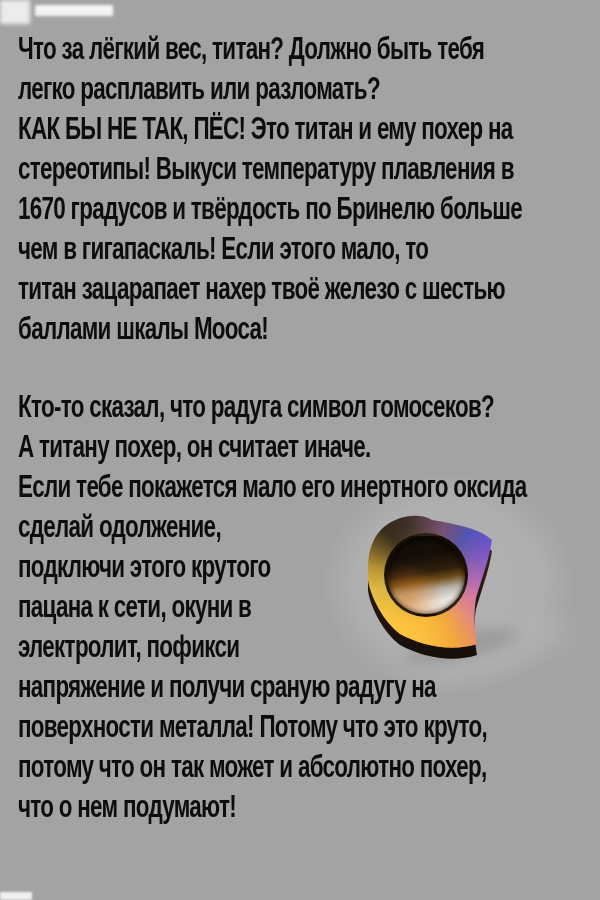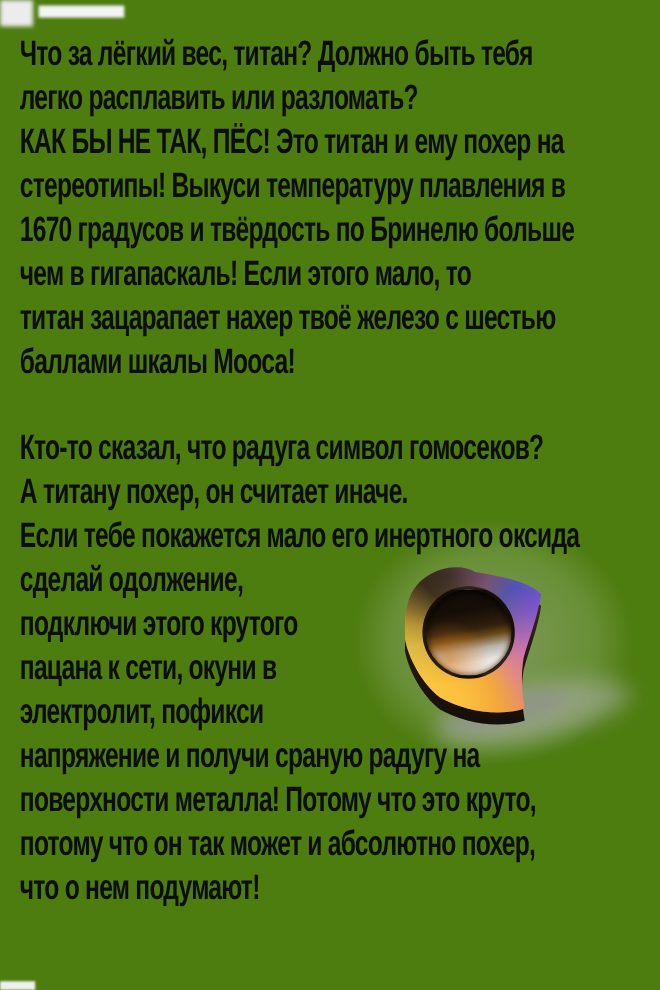--- a/index.html
+++ b/index.html
@@ -1,20 +1,20 @@
 <!DOCTYPE html>
 <html><head>
 <meta charset="utf-8">
 <style>
   html, body { margin: 0; padding: 0; background: #ffffff; }
   .page {
     position: relative;
     width: 600px;
     height: 900px;
-    background: #4d7c0f;
+    background: #a3a3a3;
     overflow: hidden;
     font-family: "Liberation Sans", "DejaVu Sans", sans-serif;
   }
 
   
   .artifact { position: absolute; z-index: 1; }
   .artifact-tl  { left: 0;    top: 0;     width: 30px; height: 24px; background: #ececec; filter: blur(2px); }
   .artifact-top { left: 35px; top: 5px;   width: 78px; height: 11px; background: #f4f4f4; filter: blur(1.5px); }
   .artifact-bl  { left: 0;    top: 892px; width: 32px; height: 8px;  background: #f0f0f0; filter: blur(1px); }
 

